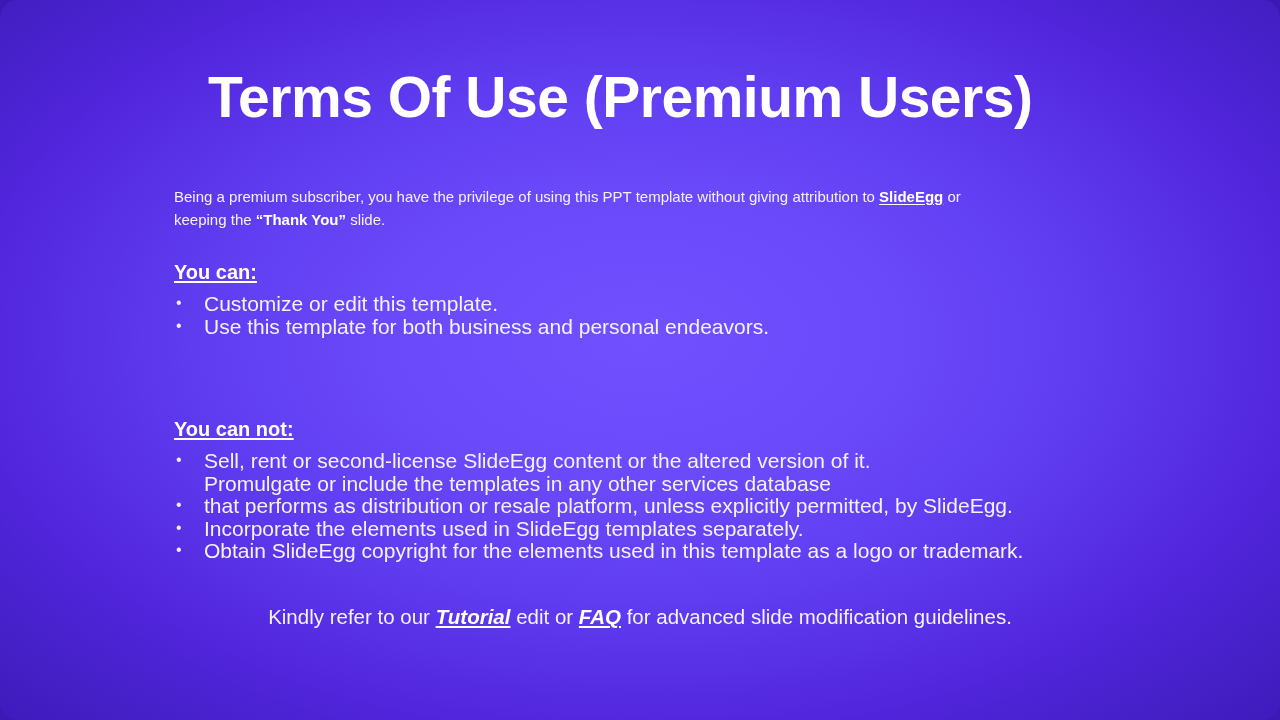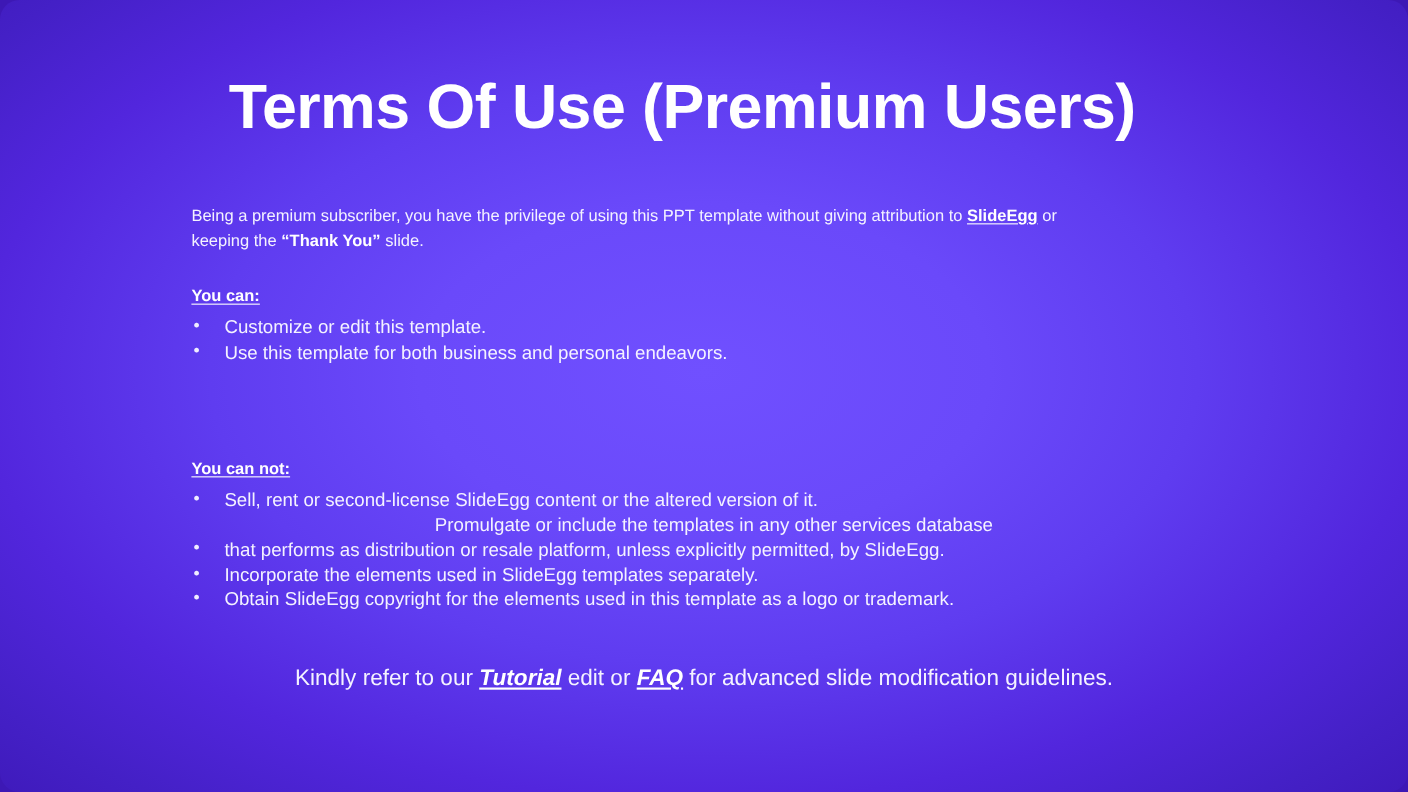--- a/index.html
+++ b/index.html
@@ -62,53 +62,52 @@
     color: #ffffff;
   }
   .section {
     position: absolute;
     left: 174px;
     width: 920px;
   }
   .section-can { top: 261px; }
   .section-cannot { top: 389px; margin-top: 29px; }
   .sec-head {
-    font-size: 15px;
+    font-size: 20px;
     font-weight: bold;
     color: #ffffff;
     text-decoration: underline;
     text-underline-offset: 2px;
     display: inline-block;
     margin-bottom: 9px;
   }
   ul.bullets {
     list-style: none;
     margin: 0;
     padding: 0;
   }
   ul.bullets li {
     position: relative;
     padding-left: 30px;
-    font-size: 17px;
+    font-size: 21px;
     line-height: 22.5px;
     color: #f4f2ff;
     margin-bottom: 0px;
   }
   ul.bullets li.has-bullet::before {
     content: "•";
     position: absolute;
     left: 2px;
     top: -1px;
     font-size: 16px;
     color: #f0edff;
   }
   ul.bullets li .cont {
     display: block;
     padding-left: 0px;
-    text-align: center;
   }
   .footer {
     position: absolute;
     left: 0;
     right: 0;
     top: 604px;
     text-align: center;
     font-size: 20.5px;
     line-height: 26px;
     color: #f4f2ff;

